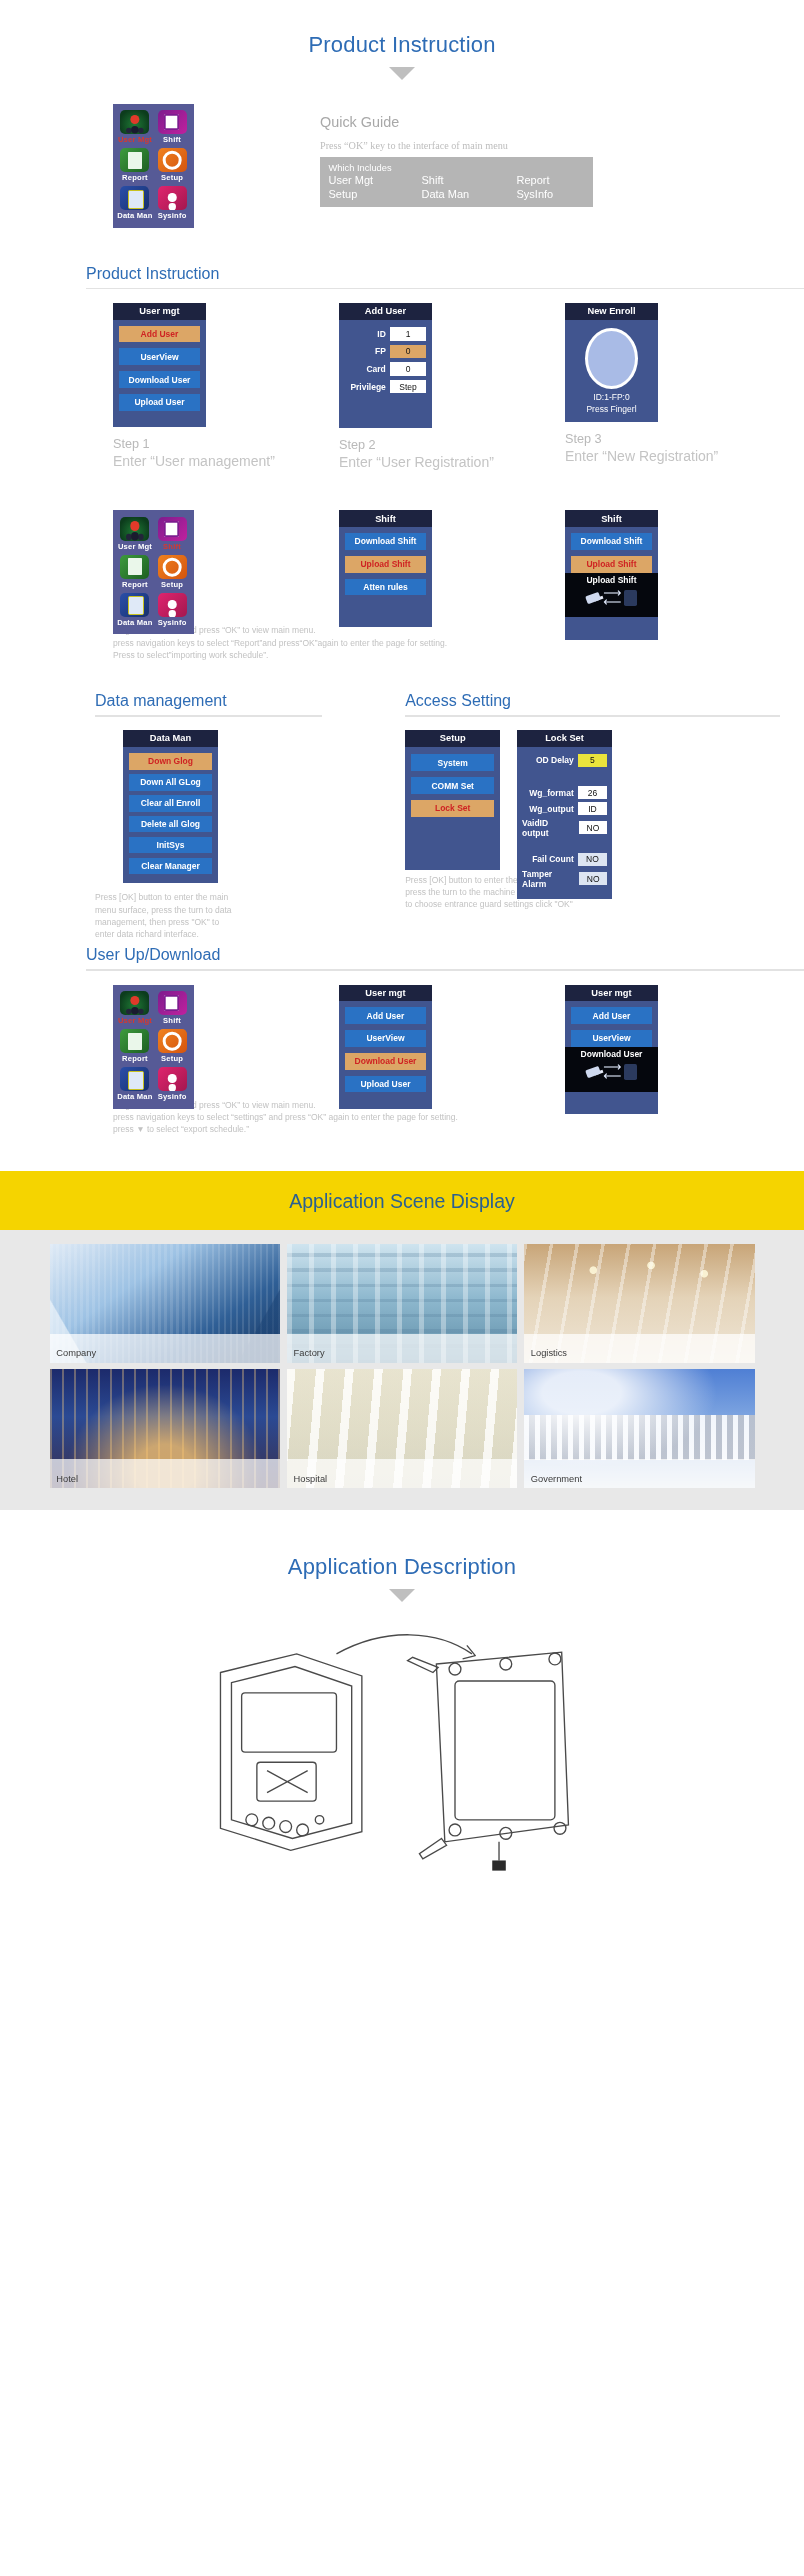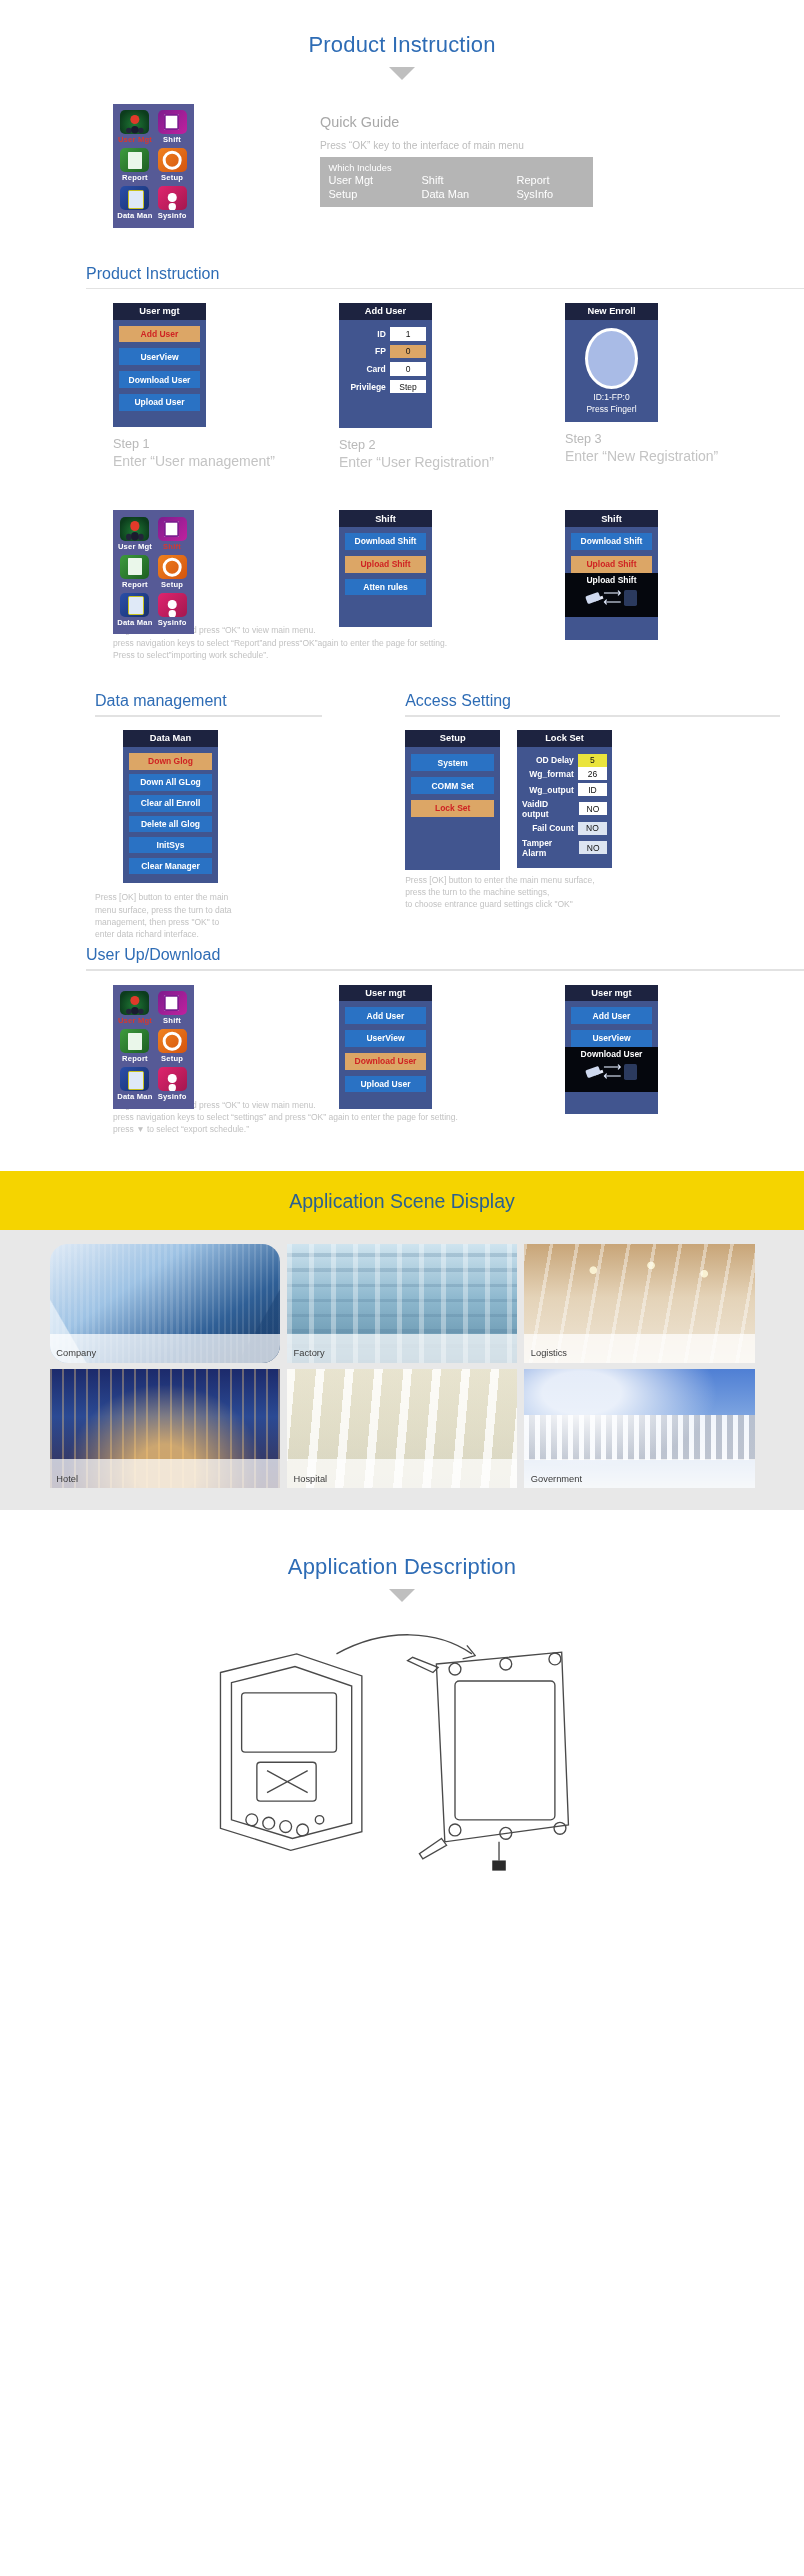--- a/index.html
+++ b/index.html
@@ -96,21 +96,21 @@
     box-shadow: 0 9.3px 0 -0.8px #fff;
   }
 
   
   .quick {
     position: absolute;
     left: 320px; top: 176px;
     width: 305px;
   }
   .quick-h { font-size: 14.4px; color: #a8a8a8; font-weight: 400; }
-  .quick-sub { font-size: 10.2px; color: #bdbdbd; margin-top: 10.2px; }
+  .quick-sub { font-size: 10.2px; color: #bdbdbd; margin-top: 10.2px; font-family: Liberation Serif, serif; }
   .quick-box {
     margin-top: 6.8px;
     background: #b5b5b5;
     color: #fff;
     padding: 5.1px 8.5px 6.8px 8.5px;
     width: 273px;
   }
   .quick-box .qb-lead { font-size: 9.3px; margin-bottom: 1.7px; }
   .qb-grid {
     display: grid;
@@ -223,21 +223,21 @@
   }
   .scene span {
     position: absolute; left: 6.8px; bottom: 4.2px;
     color: #3b3b3b; font-size: 9.3px;
     z-index: 3;
   }
   .scene:after {
     content:""; position:absolute; left:0; right:0; bottom:0; height:29px;
     background: rgba(255,255,255,.72); z-index:2;
   }
-  .sc-company { background: linear-gradient(145deg,#dfeaf6 0%,#9dc2e4 35%,#2f5f96 70%,#17345c 100%); border-radius: 18px; }
+  .sc-company { background: linear-gradient(145deg,#dfeaf6 0%,#9dc2e4 35%,#2f5f96 70%,#17345c 100%); }
   .sc-company:before {
     content:""; position:absolute; inset:0; z-index:1;
     background:
       linear-gradient(60deg, rgba(255,255,255,.55) 0 12%, transparent 12.5%),
       linear-gradient(-60deg, rgba(30,70,120,.55) 0 14%, transparent 14.5%),
       repeating-linear-gradient(90deg, rgba(255,255,255,.12) 0 2.5px, transparent 2.5px 6px);
   }
   .sc-factory { background: linear-gradient(180deg,#cfe4ef 0%,#8fb9cf 45%,#5d8ca6 100%); text-align: right; }
   .sc-factory:before {
     content:""; position:absolute; inset:0; z-index:1;
@@ -502,33 +502,33 @@
             <div class="scr-btn">System</div>
             <div class="scr-btn">COMM Set</div>
             <div class="scr-btn hl">Lock Set</div>
             <div style="height:37px;"></div>
           </div>
         </div>
 
         <div class="scr" style="position:absolute; left:127px; top:0; width:95px;">
           <div class="scr-title">Lock Set</div>
           <div class="scr-body" style="padding:6.8px 5.1px 10.2px 5.1px;">
-            <div class="frm-row" style="margin-bottom:0;">
+            <div class="frm-row" style="margin-bottom:19px;">
               <span class="frm-lbl">OD Delay</span>
               <span class="frm-val yellow" style="width:29px;">5</span>
             </div>
             <div class="frm-row" style="margin-bottom:2.5px;">
               <span class="frm-lbl">Wg_format</span>
               <span class="frm-val" style="width:29px;">26</span>
             </div>
             <div class="frm-row" style="margin-bottom:2.5px;">
               <span class="frm-lbl">Wg_output</span>
               <span class="frm-val" style="width:29px;">ID</span>
             </div>
-            <div class="frm-row" style="margin-bottom:3px;">
+            <div class="frm-row" style="margin-bottom:15px;">
               <span class="frm-lbl">VaidID output</span>
               <span class="frm-val" style="width:29px;">NO</span>
             </div>
             <div class="frm-row" style="margin-bottom:2.5px;">
               <span class="frm-lbl">Fail Count</span>
               <span class="frm-val pale" style="width:29px;">NO</span>
             </div>
             <div class="frm-row" style="margin-bottom:0;">
               <span class="frm-lbl">Tamper Alarm</span>
               <span class="frm-val pale" style="width:29px;">NO</span>

